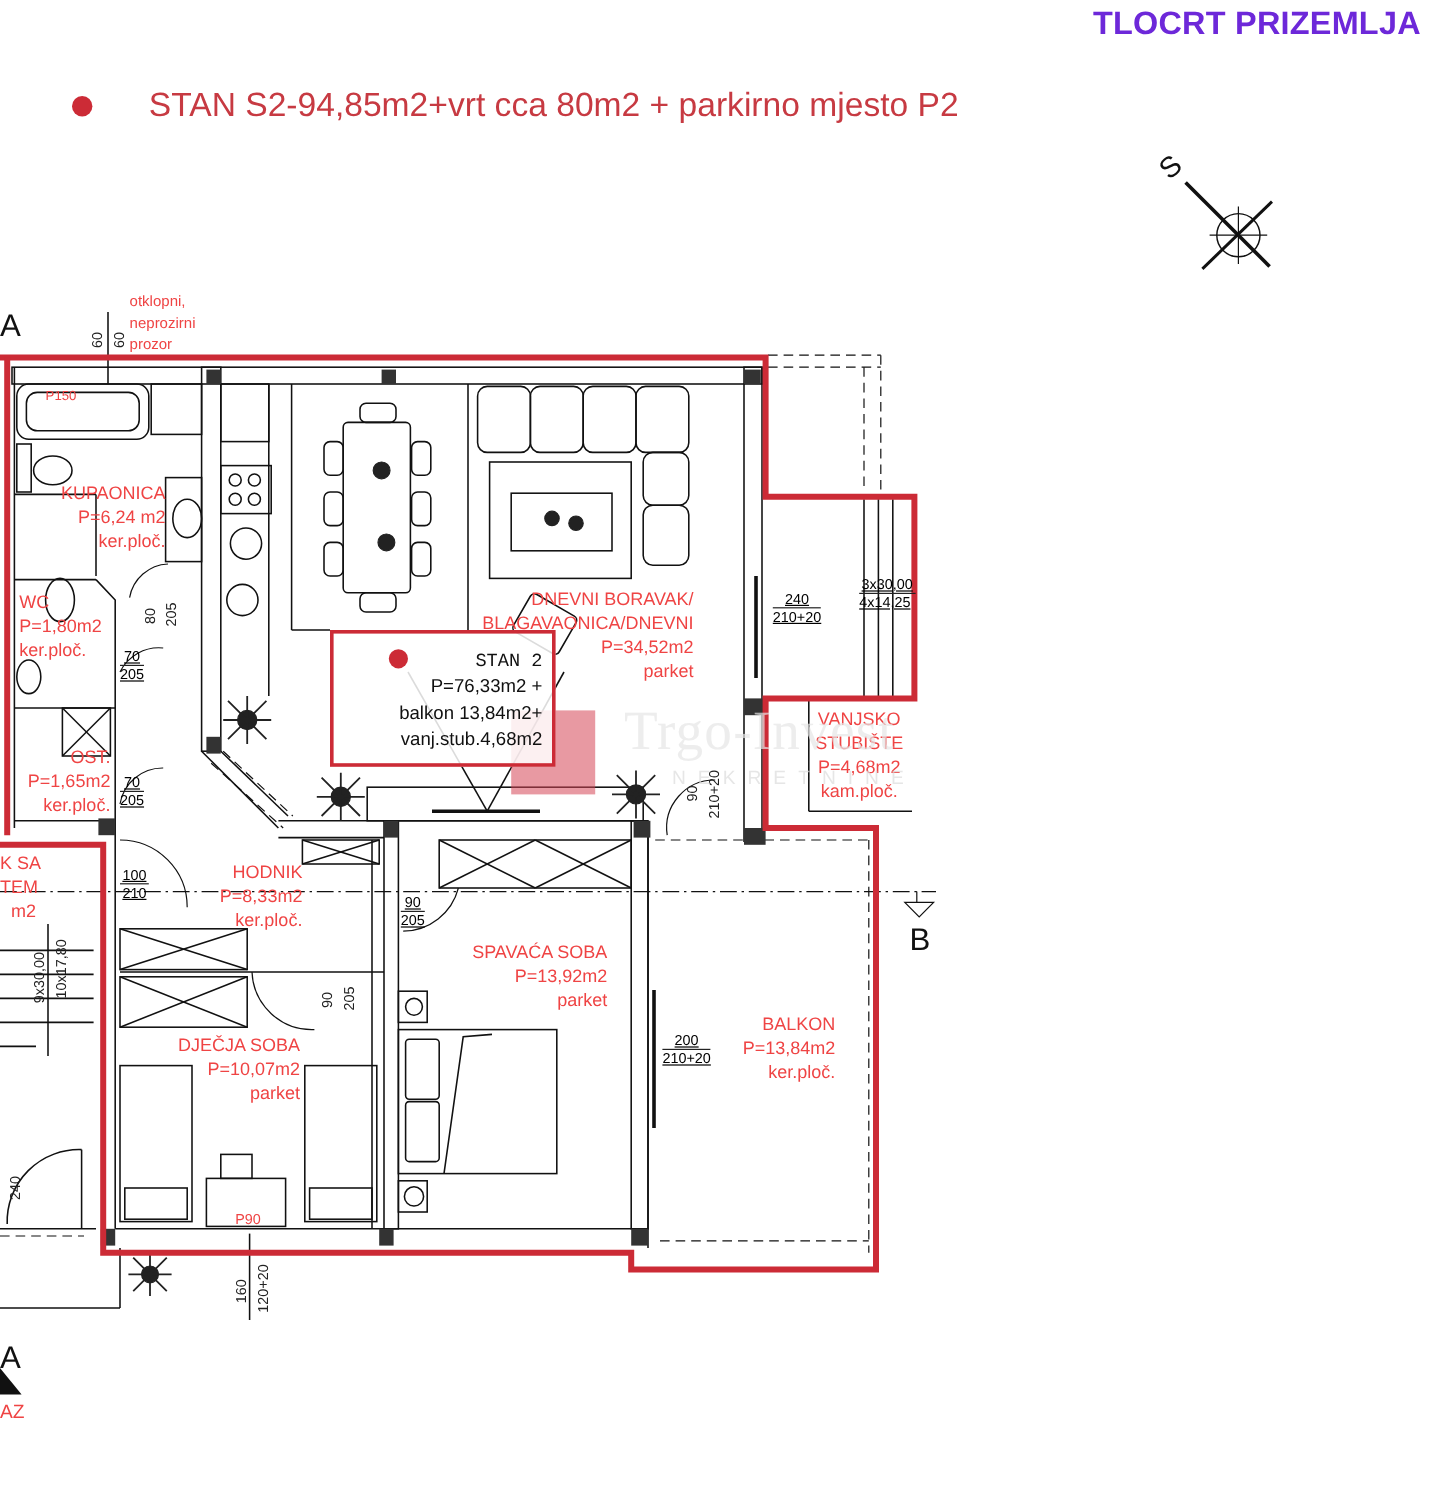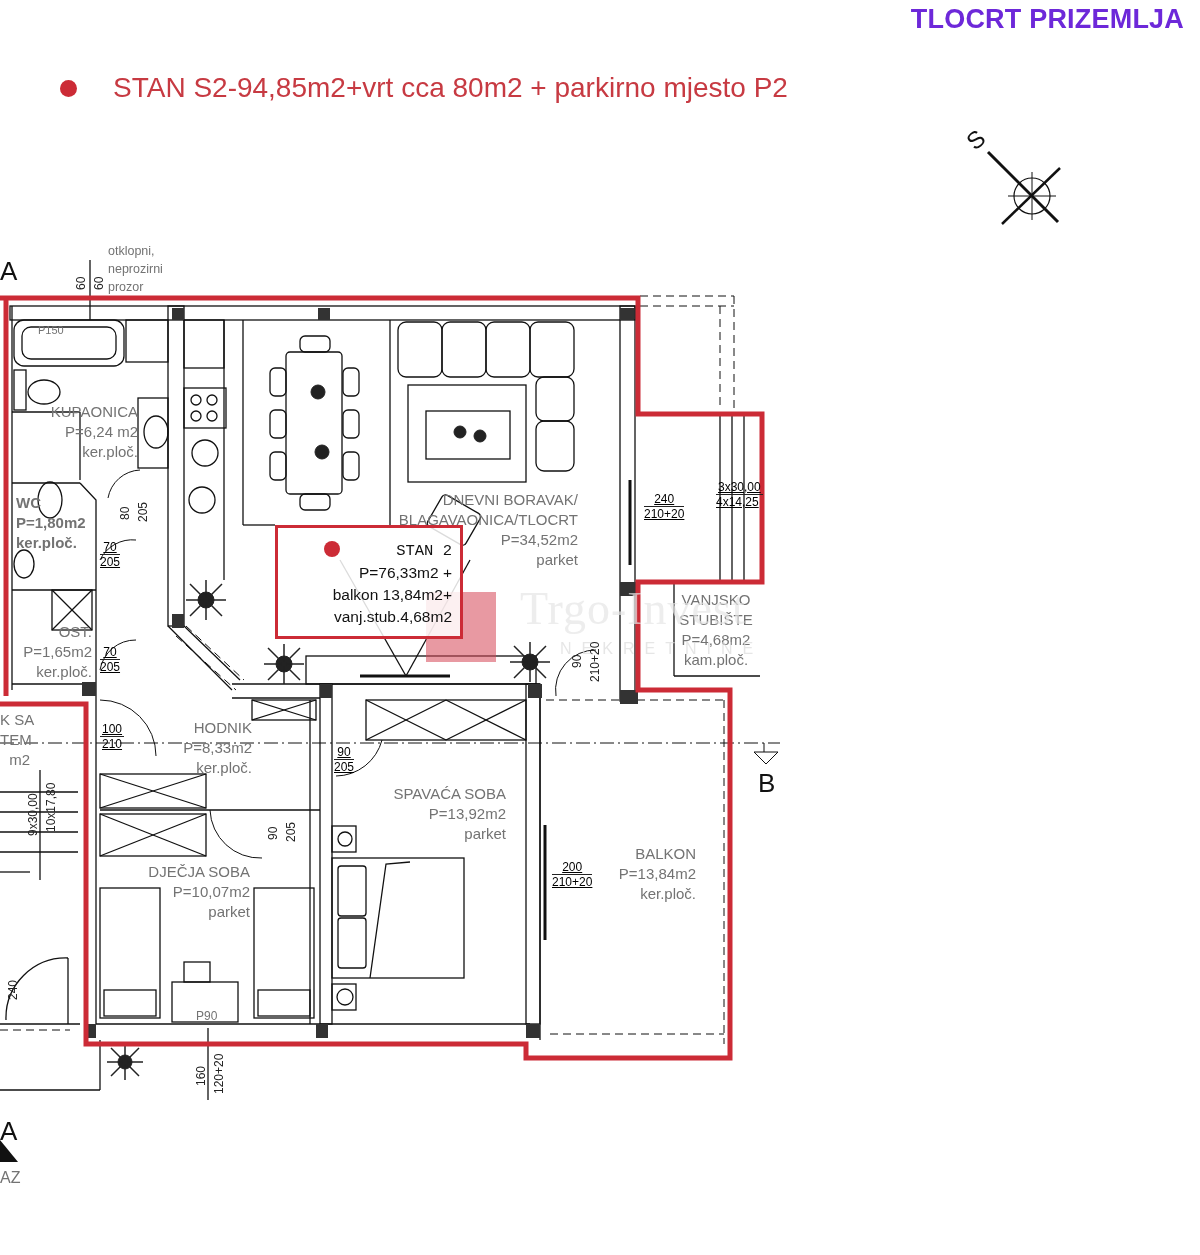--- a/index.html
+++ b/index.html
@@ -1,23 +1,23 @@
 <!DOCTYPE html>
 <html><head>
 <meta charset="utf-8">
 <style>
   html, body { margin:0; padding:0; background:#ffffff; }
   body { width:1200px; height:1255px; position:relative; overflow:hidden; font-family:"Liberation Sans", sans-serif; color:#111; }
   .abs { position:absolute; }
   .title { right:16px; top:4px; font-weight:bold; font-size:27px; letter-spacing:0.2px; color:#6d28d9; }
-  .legend { left:60px; top:72px; display:flex; align-items:center; gap:36px; }
+  .legend { left:60px; top:72px; display:flex; align-items:center; gap:47px; }
   .legend .dot { width:17px; height:17px; border-radius:50%; background:#cc2b36; }
   .legend .txt { color:#c73a42; font-size:28px; }
   svg.plan { position:absolute; left:0; top:0; }
-  .lbl { position:absolute; font-size:15px; line-height:20px; color:#737373; white-space:nowrap; }
+  .lbl { position:absolute; font-size:15px; line-height:20px; color:#ef4444; white-space:nowrap; }
   .lbl.r { text-align:right; }
   .lbl.c { text-align:center; }
   .dim { position:absolute; font-size:12px; line-height:14px; color:#000000; text-align:center;text-decoration:underline; }
   .dim .n { border-bottom:1px solid #222; display:block; padding:0 2px; }
   .vdim { position:absolute; font-size:12px; color:#222; transform:rotate(-90deg); transform-origin:left top; white-space:nowrap; }
   .stan-box { position:absolute; left:275px; top:525px; width:182px; height:108px; border:3px solid #cc2b36; background:rgba(255,255,255,0.85); }
   .stan-box .row { font-size:15.5px; line-height:22px; text-align:right; padding-right:8px; white-space:nowrap; }
   .stan-box .dot { position:absolute; left:46px; top:13px; width:16px; height:16px; border-radius:50%; background:#cc2b36; }
   .watermark-logo { position:absolute; left:426px; top:592px; width:70px; height:70px; background:rgba(214,70,86,0.55); }
   .watermark-text { position:absolute; left:520px; top:582px; font-family:"Liberation Serif", serif; font-size:46px; color:rgba(230,230,230,0.7); letter-spacing:1px; }
@@ -267,33 +267,33 @@
 <div class="section-letter" style="left:0;top:1116px;">A</div>
 <div class="section-letter" style="left:758px;top:768px;">B</div>
 <div class="lbl" style="left:0;top:1168px;font-size:16px;">AZ</div>
 
 <div class="lbl" style="left:38px;top:320px;font-size:11px;">P150</div>
 <div class="lbl r" style="left:30px;top:402px;width:108px;">
   <div>KUPAONICA</div>
   <div>P=6,24 m2</div>
   <div>ker.ploč.</div>
 </div>
-<div class="lbl" style="left:16px;top:493px;font-weight:bold;">
+<div class="lbl" style="left:16px;top:493px;">
   <div>WC</div>
   <div>P=1,80m2</div>
   <div>ker.ploč.</div>
 </div>
 <div class="lbl r" style="left:10px;top:622px;width:82px;">
   <div>OST.</div>
   <div>P=1,65m2</div>
   <div>ker.ploč.</div>
 </div>
 <div class="lbl r" style="left:364px;top:490px;width:214px;">
   <div>DNEVNI BORAVAK/</div>
-  <div>BLAGAVAONICA/TLOCRT</div>
+  <div>BLAGAVAONICA/DNEVNI</div>
   <div>P=34,52m2</div>
   <div>parket</div>
 </div>
 <div class="lbl c" style="left:668px;top:590px;width:96px;">
   <div>VANJSKO</div>
   <div>STUBIŠTE</div>
   <div>P=4,68m2</div>
   <div>kam.ploč.</div>
 </div>
 <div class="lbl r" style="left:160px;top:718px;width:92px;">

